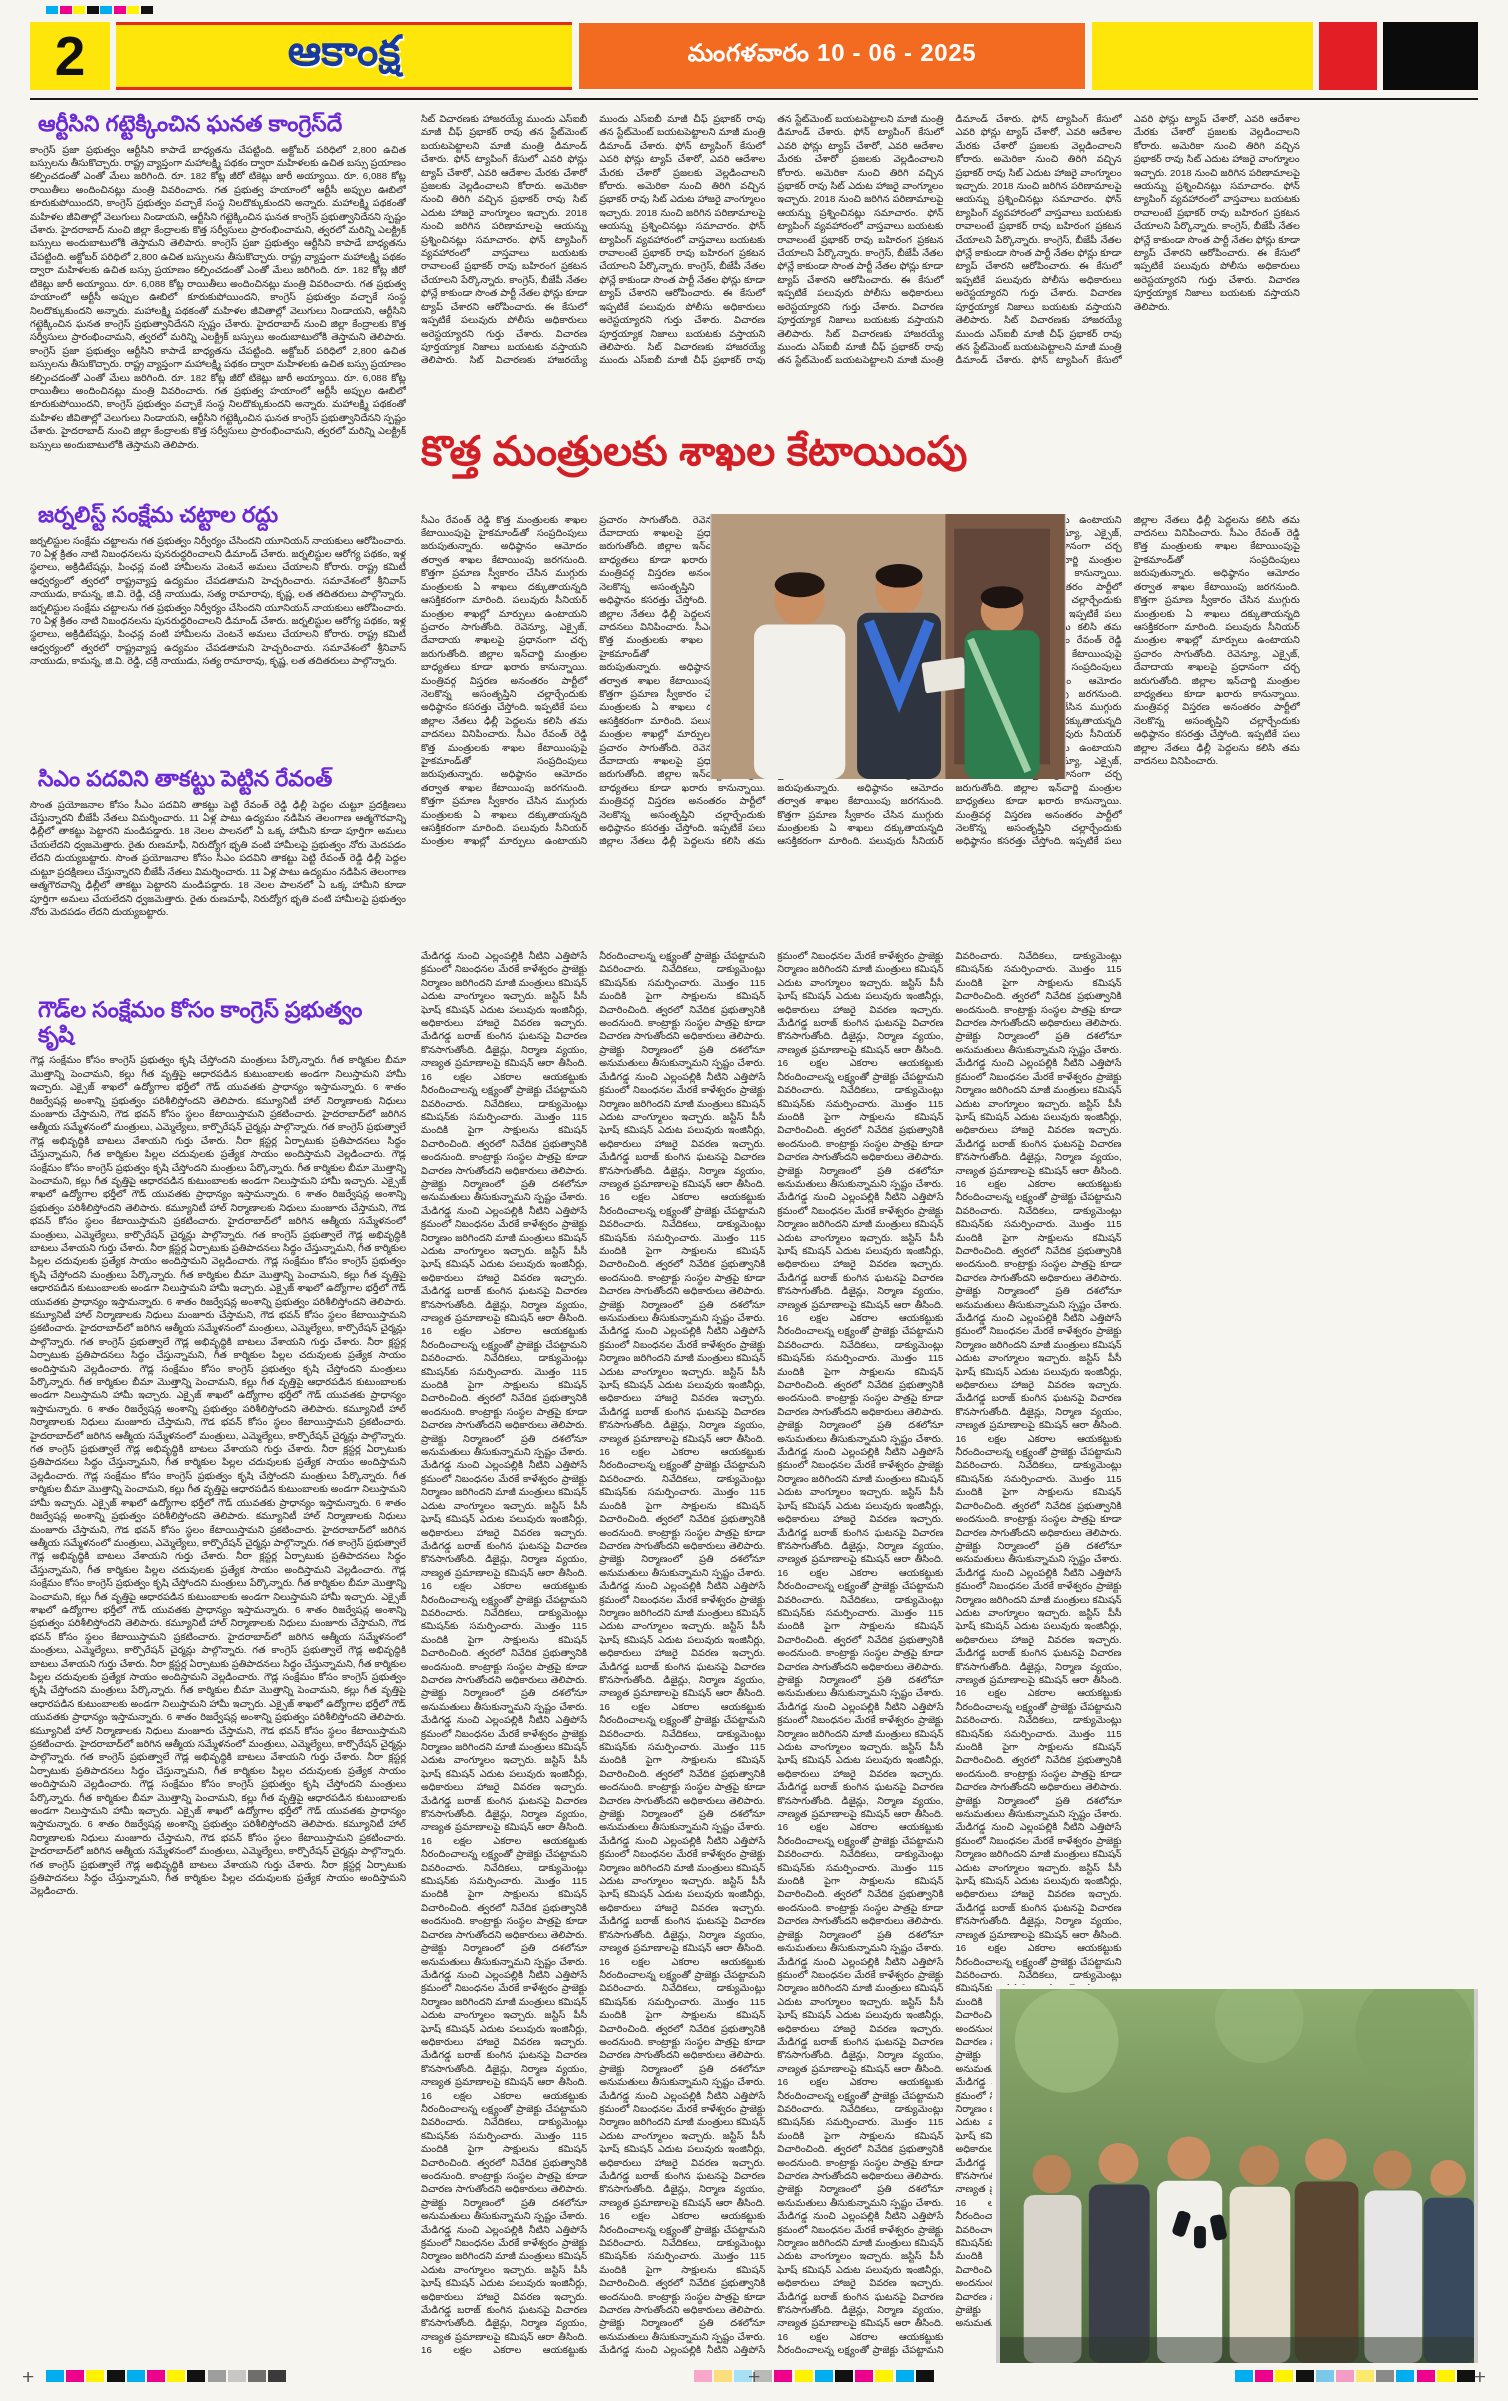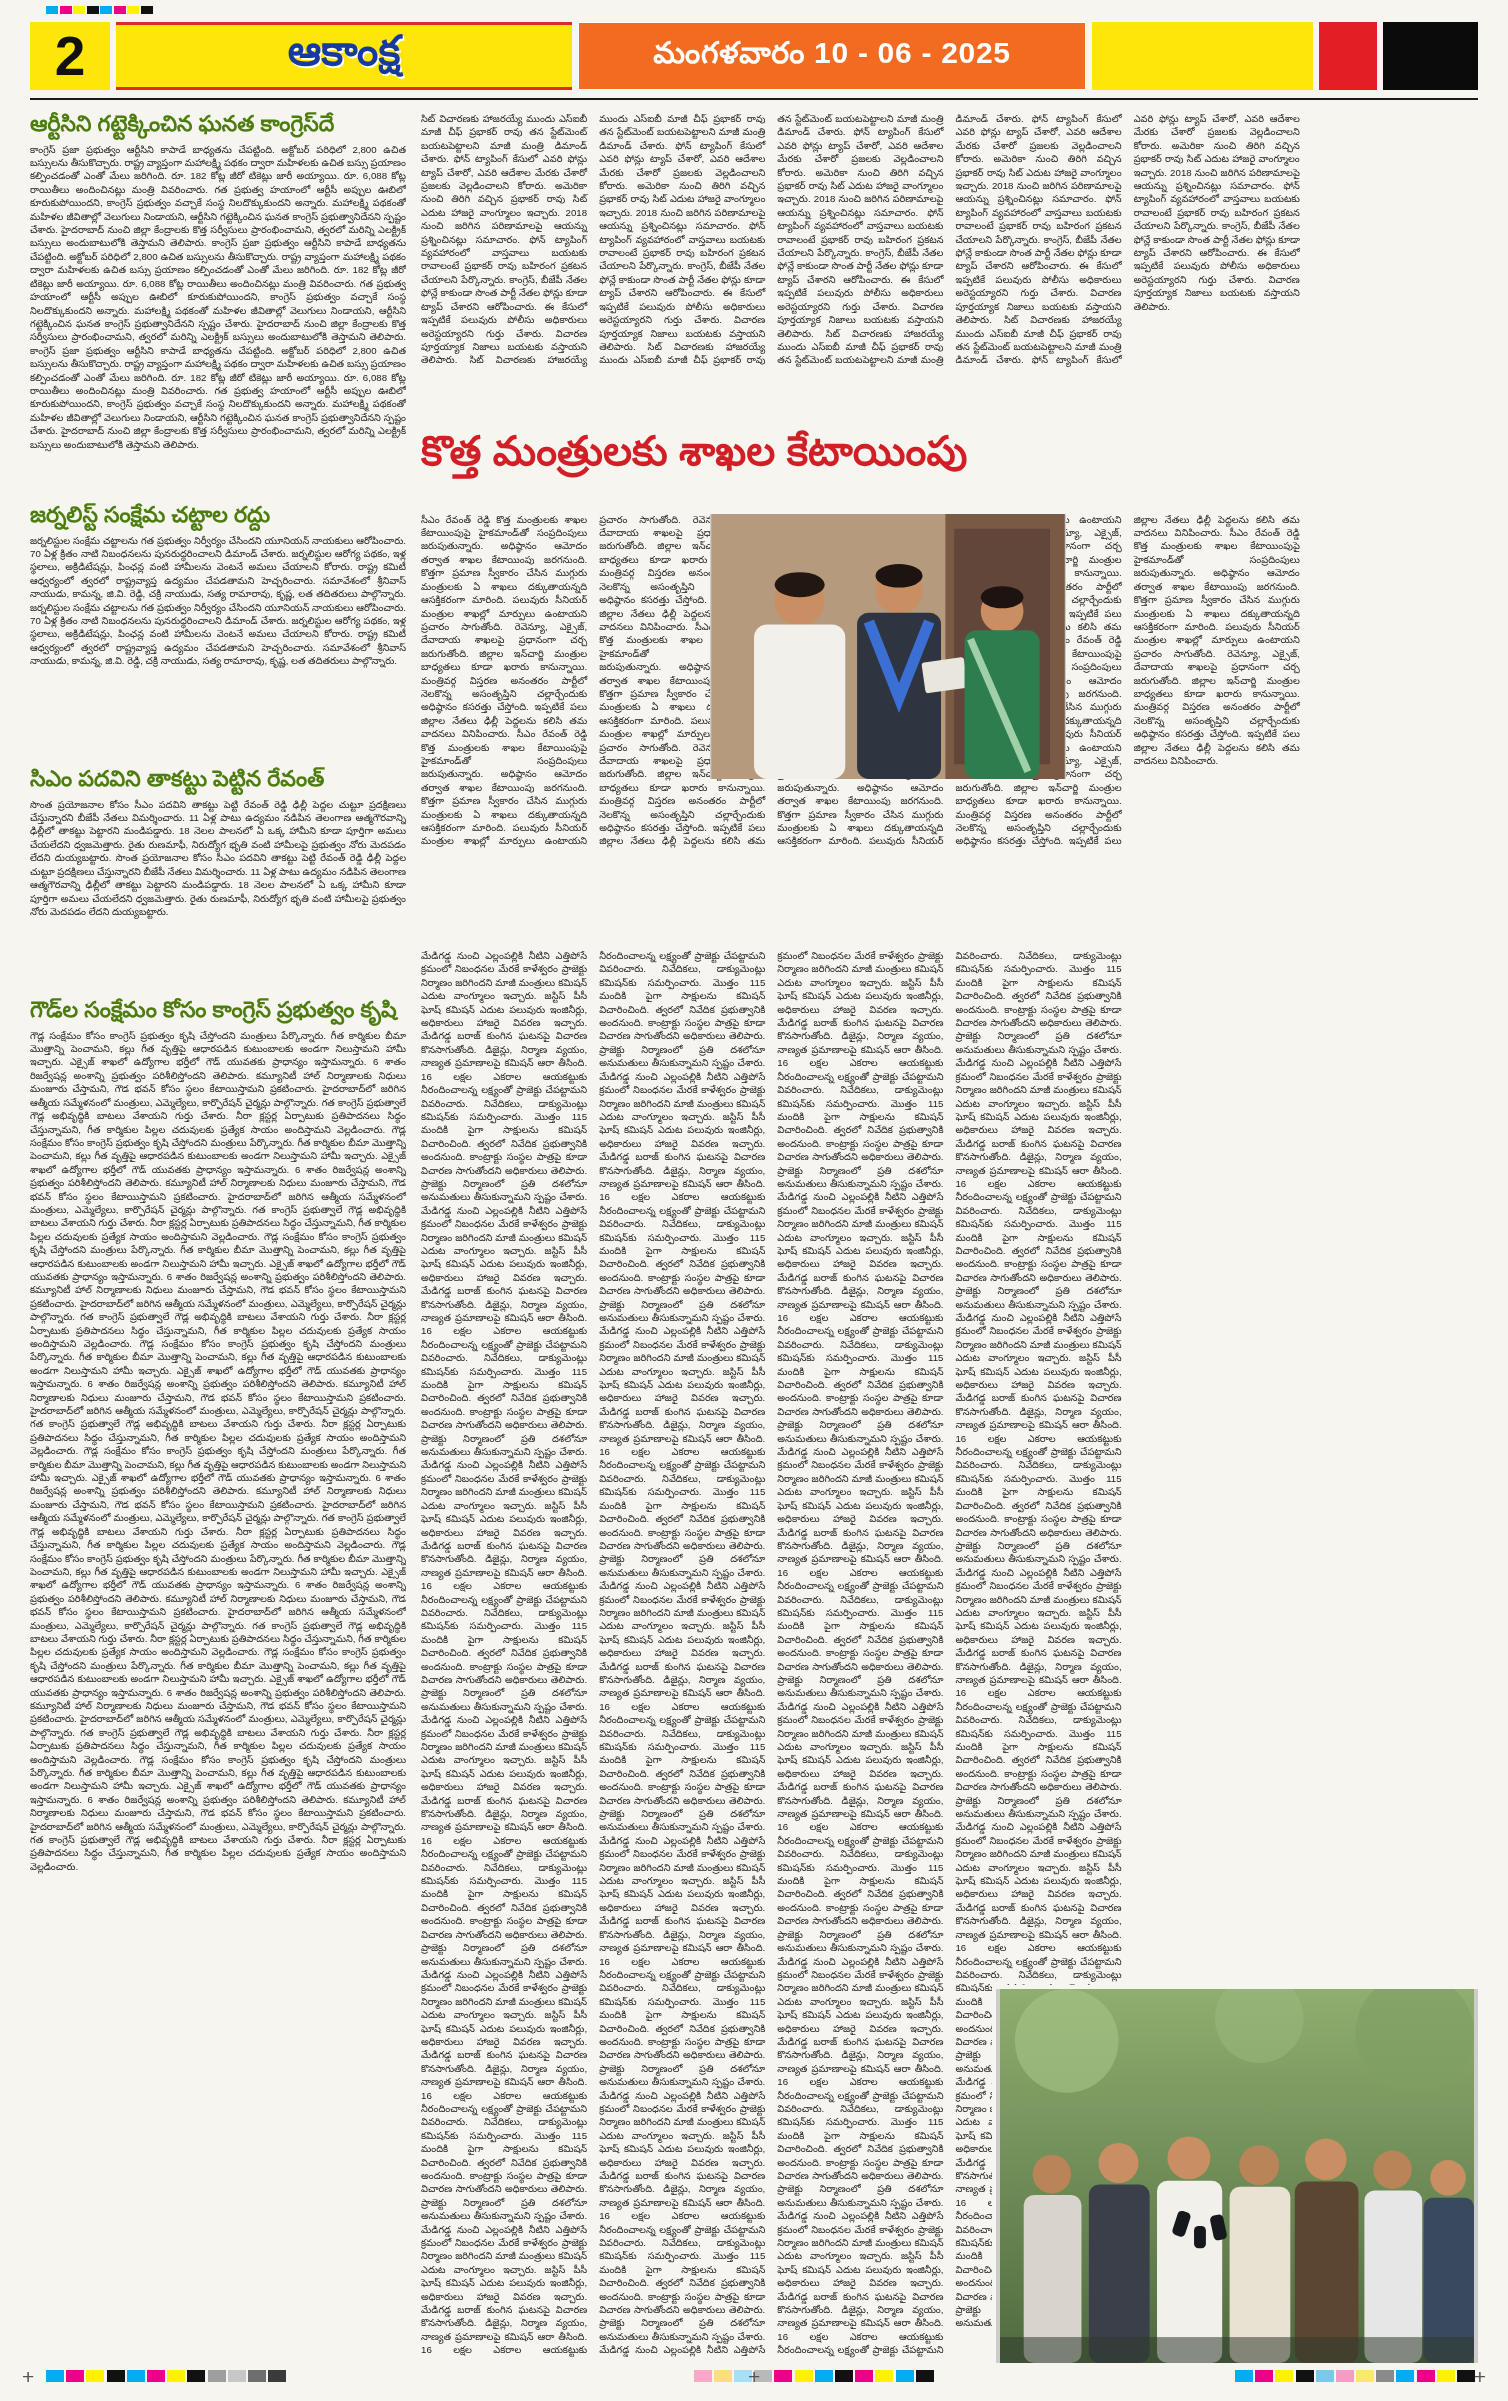--- a/index.html
+++ b/index.html
@@ -8,34 +8,34 @@
   
   .topstrip{position:absolute;top:6px;left:46px;display:flex;gap:1.5px;}
   .topstrip span{width:12px;height:8.2px;display:inline-block;}
   .hdr{position:absolute;top:22px;left:30px;right:30px;height:68px;display:flex;gap:6px;}
   .pageno{width:80px;background:#ffe60a;display:flex;align-items:center;justify-content:center;
           font-size:55px;font-weight:900;color:#111;}
   .mast{width:456px;background:#ffe60a;border-top:3.7px solid #e02b20;border-bottom:3.7px solid #e02b20;
         display:flex;align-items:center;justify-content:center;}
   .mast .t{font-size:42px;font-weight:900;color:#173a9e;text-shadow:1.5px 1.5px 0 #ffffff;}
   .banner{width:506px;display:flex;flex-direction:column;border:1.5px solid #fff;}
-  .banner .d{flex:1.15;background:#f26b21;color:#fff;font-weight:800;font-size:30px;
+  .banner .d{flex:1.15;background:#f26b21;color:#fff;font-weight:800;font-size:24px;
              display:flex;align-items:center;justify-content:center;letter-spacing:0.7px;}
   .banner .e{flex:1;background:#d62f2a;color:#fff;font-size:18px;font-weight:700;
              display:flex;align-items:center;justify-content:center;}
   .yfill{flex:1;background:#ffe60a;}
   .rblk{width:58px;background:#e31e25;}
   .kblk{width:95px;background:#0b0b0b;}
   .hrule{position:absolute;top:98px;left:30px;right:30px;height:2.2px;background:#1a1a1a;}
   
   .content{position:absolute;top:112px;left:30px;right:30px;height:2220px;display:flex;gap:15px;}
   .leftcol{width:376px;display:flex;flex-direction:column;}
   .rightcol{flex:1;display:flex;flex-direction:column;min-width:0;}
   .art{margin-bottom:10.4px;}
-  .h-small{color:#4d7c0f;font-weight:900;font-size:22px;line-height:1.12;margin:0 0 6px;}
+  .h-small{color:#6d28d9;font-weight:900;font-size:22px;line-height:1.12;margin:0 8px 6px;}
   .h-big{color:#d21f26;font-weight:900;font-size:41px;line-height:1.08;margin:0 0 9px;}
   .body-s{font-size:9.7px;line-height:13.4px;text-align:justify;overflow:hidden;}
   .cols{column-count:6;column-gap:12px;column-fill:auto;font-size:9.7px;line-height:13.4px;
         text-align:justify;overflow:hidden;}
   .rel{position:relative;margin-top:39px;}
   .photo{position:absolute;background:#ccc;overflow:hidden;}
   .photo svg{display:block;width:100%;height:100%;}
   .photo-b{left:289px;top:1.5px;width:356px;height:265px;}
   .photo-c{right:0;bottom:0;width:482px;height:374px;border-top:4.5px solid #f6f5f0;border-left:4.5px solid #f6f5f0;}
   

